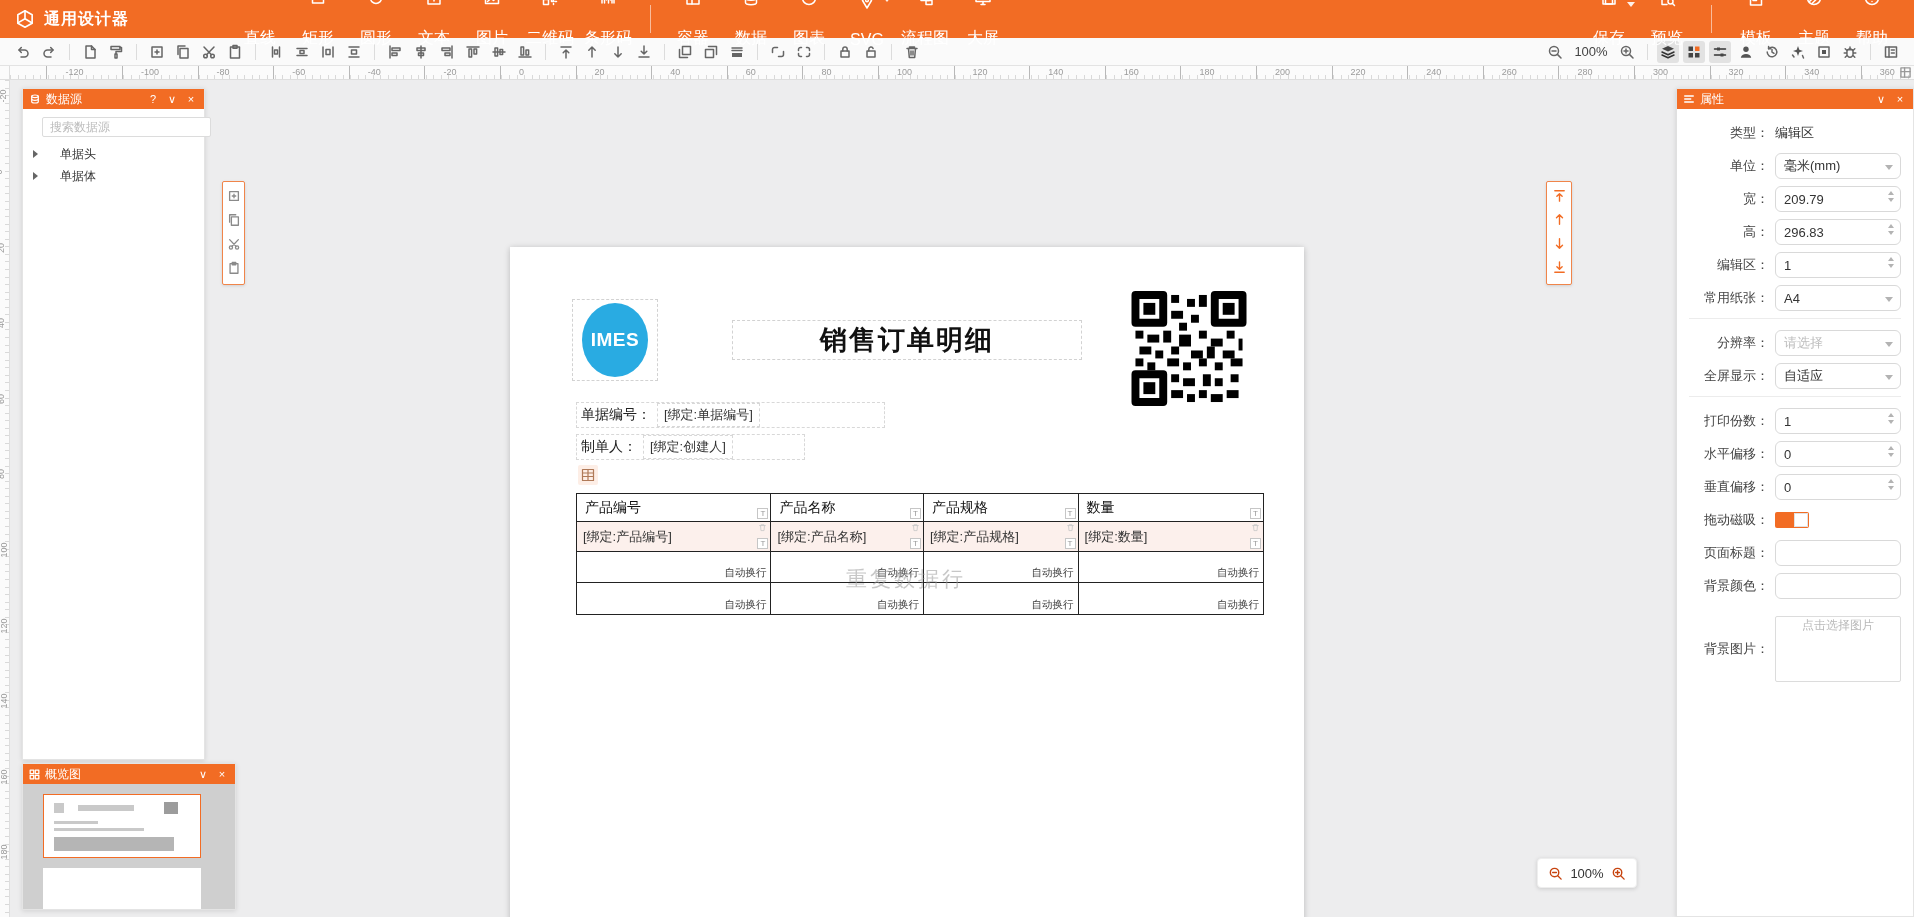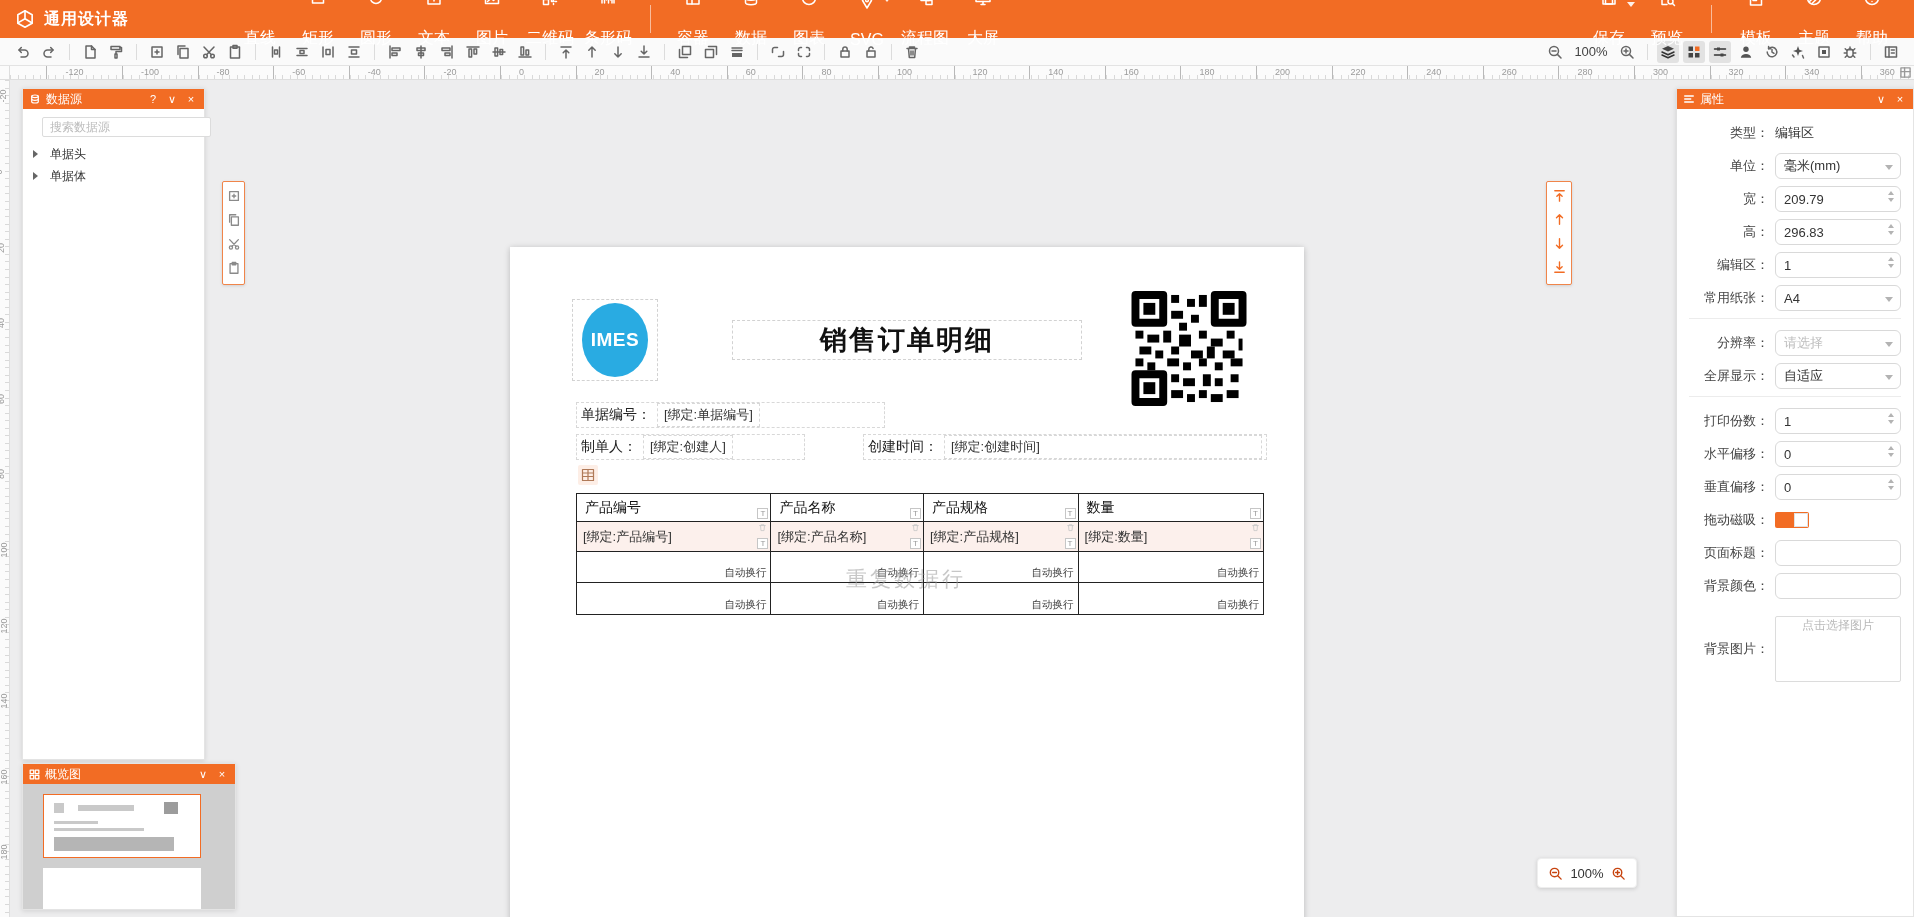--- a/index.html
+++ b/index.html
@@ -73,21 +73,21 @@
   .zoom-widget .val{font-size:13px;color:#333}
 
   
   .panel{position:absolute;background:#fff;border:1px solid #e4e4e4;z-index:25;box-shadow:0 1px 5px rgba(0,0,0,.12)}
   .panel-hd{height:20px;background:#f26c24;color:#fff;display:flex;align-items:center;font-size:12px;padding:0 6px;gap:5px}
   .panel-hd .sp{flex:1}
   .panel-hd .hbtn{width:14px;text-align:center;cursor:pointer;font-size:11px;line-height:20px}
   .ds-panel{left:22px;top:88px;width:183px;height:672px}
   .ds-search{margin:8px 19px 6px;display:block;width:169px;height:20px;border:1px solid #dcdcdc;border-radius:2px;font-size:12px;padding:0 7px;color:#333;outline:none}
   .ds-search::placeholder{color:#bcbcbc}
-  .tree-item{display:flex;align-items:center;gap:12px;height:22px;padding-left:10px;font-size:12px;color:#333;cursor:pointer}
+  .tree-item{display:flex;align-items:center;gap:22px;height:22px;padding-left:10px;font-size:12px;color:#333;cursor:pointer}
   .tri{width:0;height:0;border-top:4px solid transparent;border-bottom:4px solid transparent;border-left:5px solid #666}
 
   .ov-panel{left:22px;top:763px;width:214px;height:147px}
   .ov-body{height:125px;background:#cfcfcf;position:relative;overflow:hidden}
   .ov-page{position:absolute;left:20px;top:10px;width:158px;height:64px;background:#fff;border:1px solid #f26c24}
   .ov-page2{position:absolute;left:20px;top:84px;width:158px;height:46px;background:#fff}
   .ov-bar{position:absolute;background:#c9c9c9}
 
   
   .prop-panel{left:1676px;top:88px;width:238px;height:829px;border-left:1px solid #e0e0e0}
@@ -683,24 +683,20 @@
     <div class="field-row" style="left:66px;top:155px;width:309px;">
       <span class="plain-label">单据编号：</span>
       <span class="bind-chip">[绑定:单据编号]</span>
     </div>
 
     <div class="field-row" style="left:66px;top:187px;width:229px;">
       <span class="plain-label">制单人：</span>
       <span class="bind-chip">[绑定:创建人]</span>
     </div>
 
-    <div class="field-row" style="left:353px;top:187px;width:404px;">
-      <span class="plain-label">创建时间：</span>
-      <span class="bind-chip" style="width:318px">[绑定:创建时间]</span>
-    </div>
 
     <div class="tbl-icon">
         <svg width="14" height="14" viewBox="0 0 14 14" style="stroke-width:1.2">
           <rect x="1.5" y="1.5" width="11" height="11"></rect>
           <path d="M1.5 5h11M1.5 8.5h11M7 1.5v11"></path>
         </svg>
       </div>
 
     <div class="dtable">
       <div class="trow thead-row">

